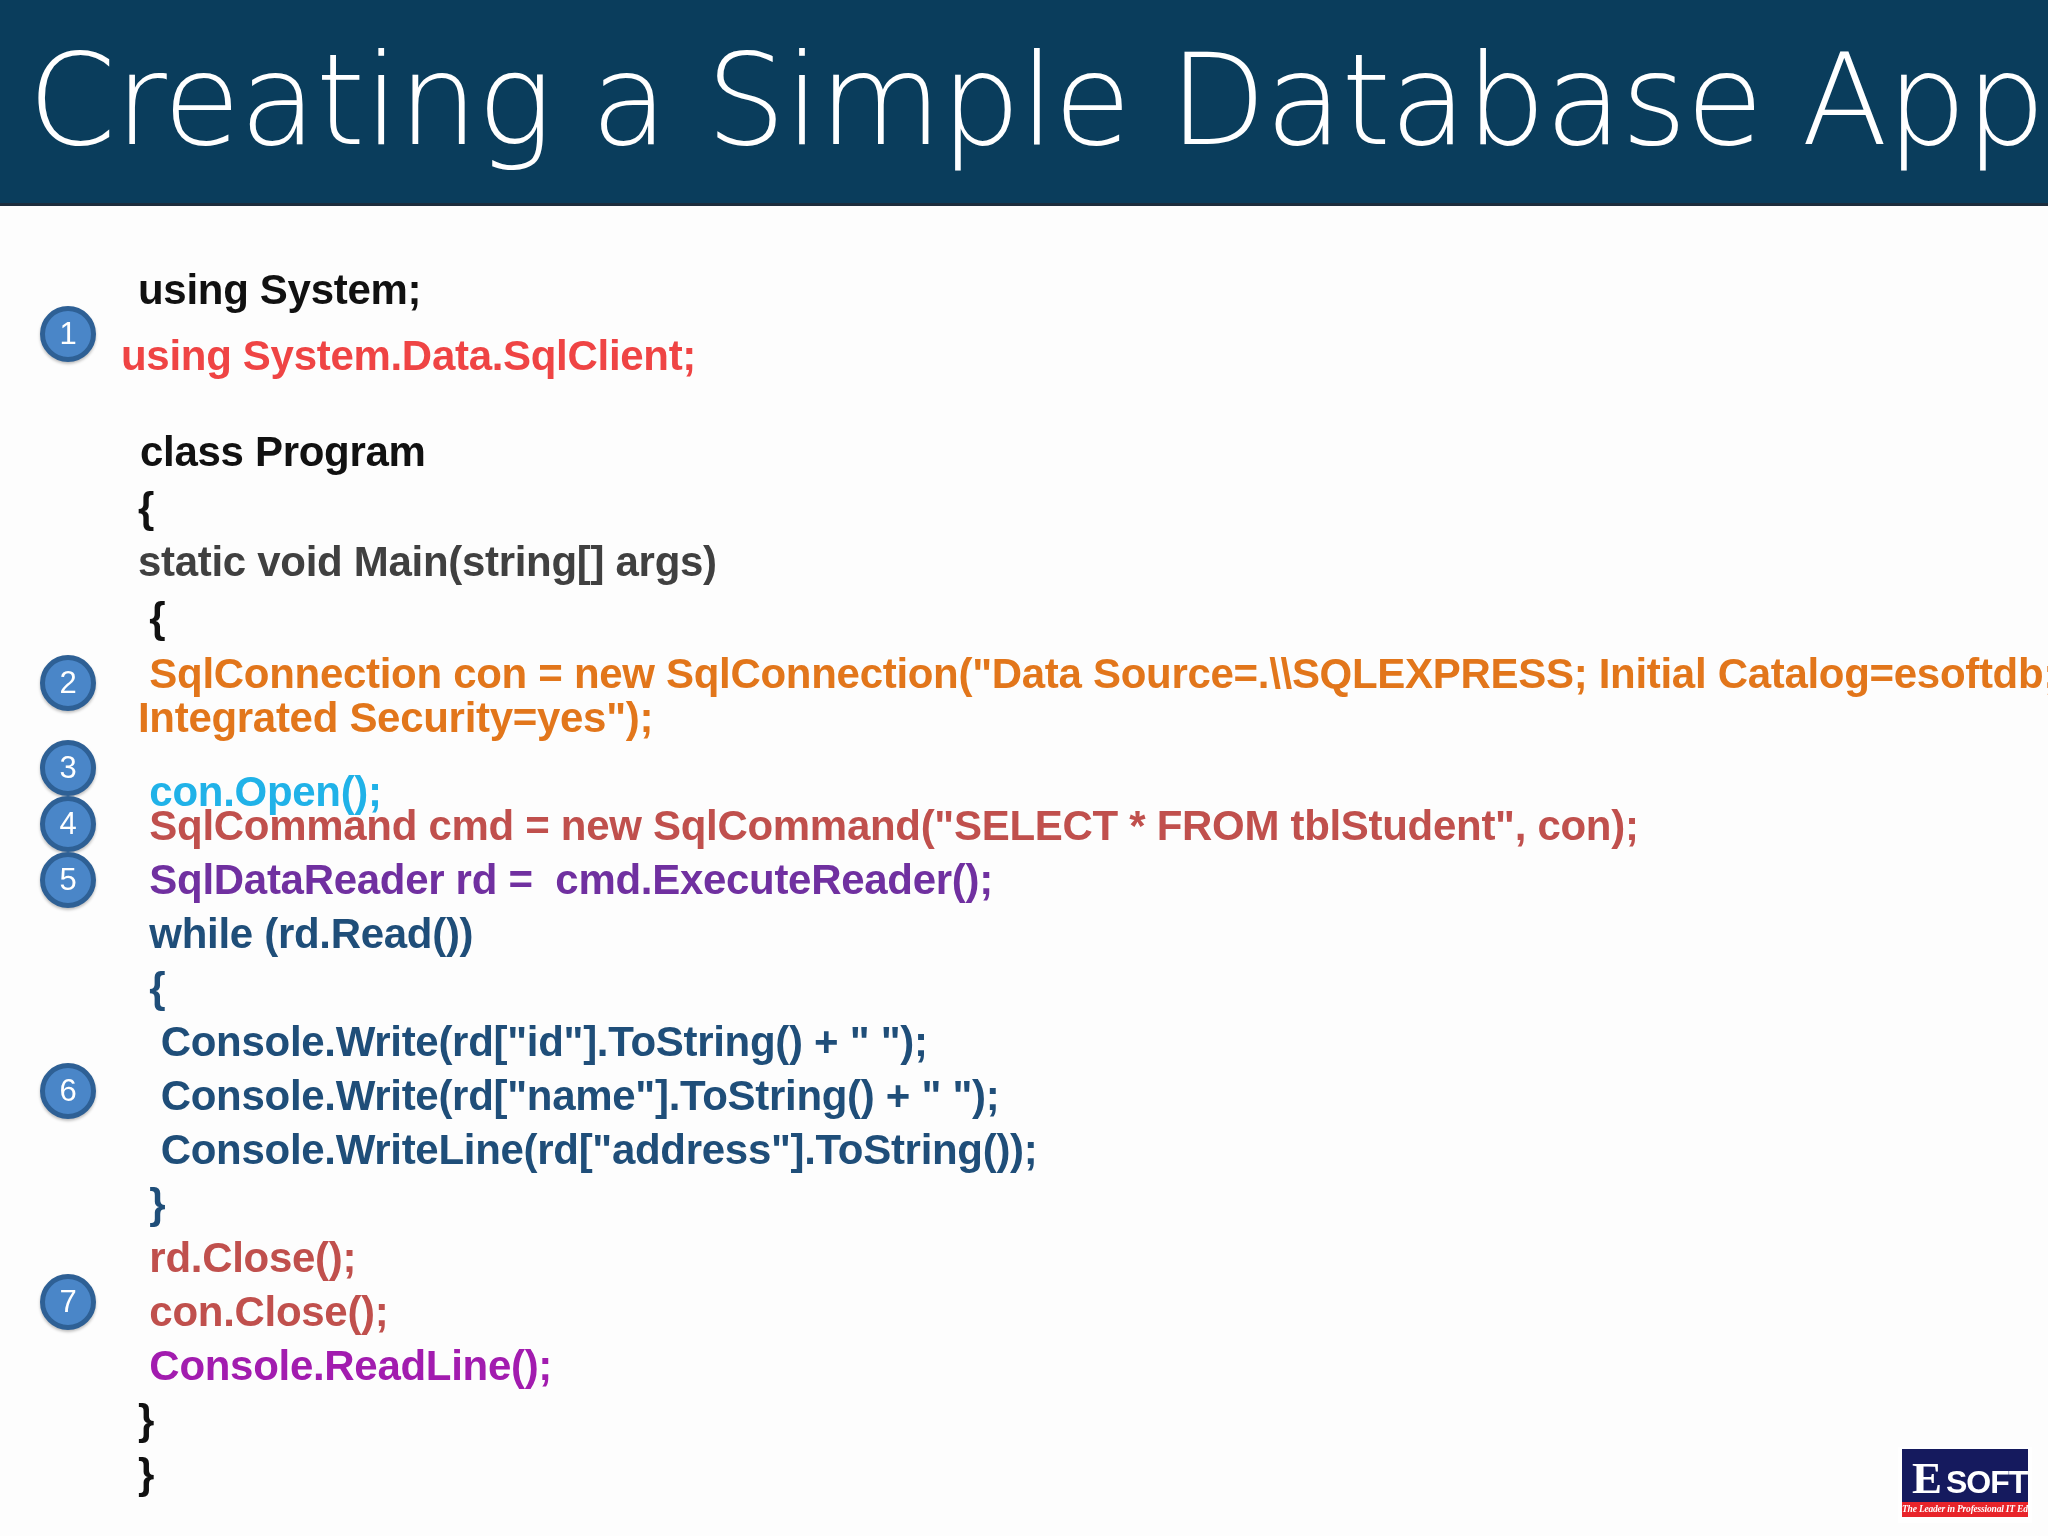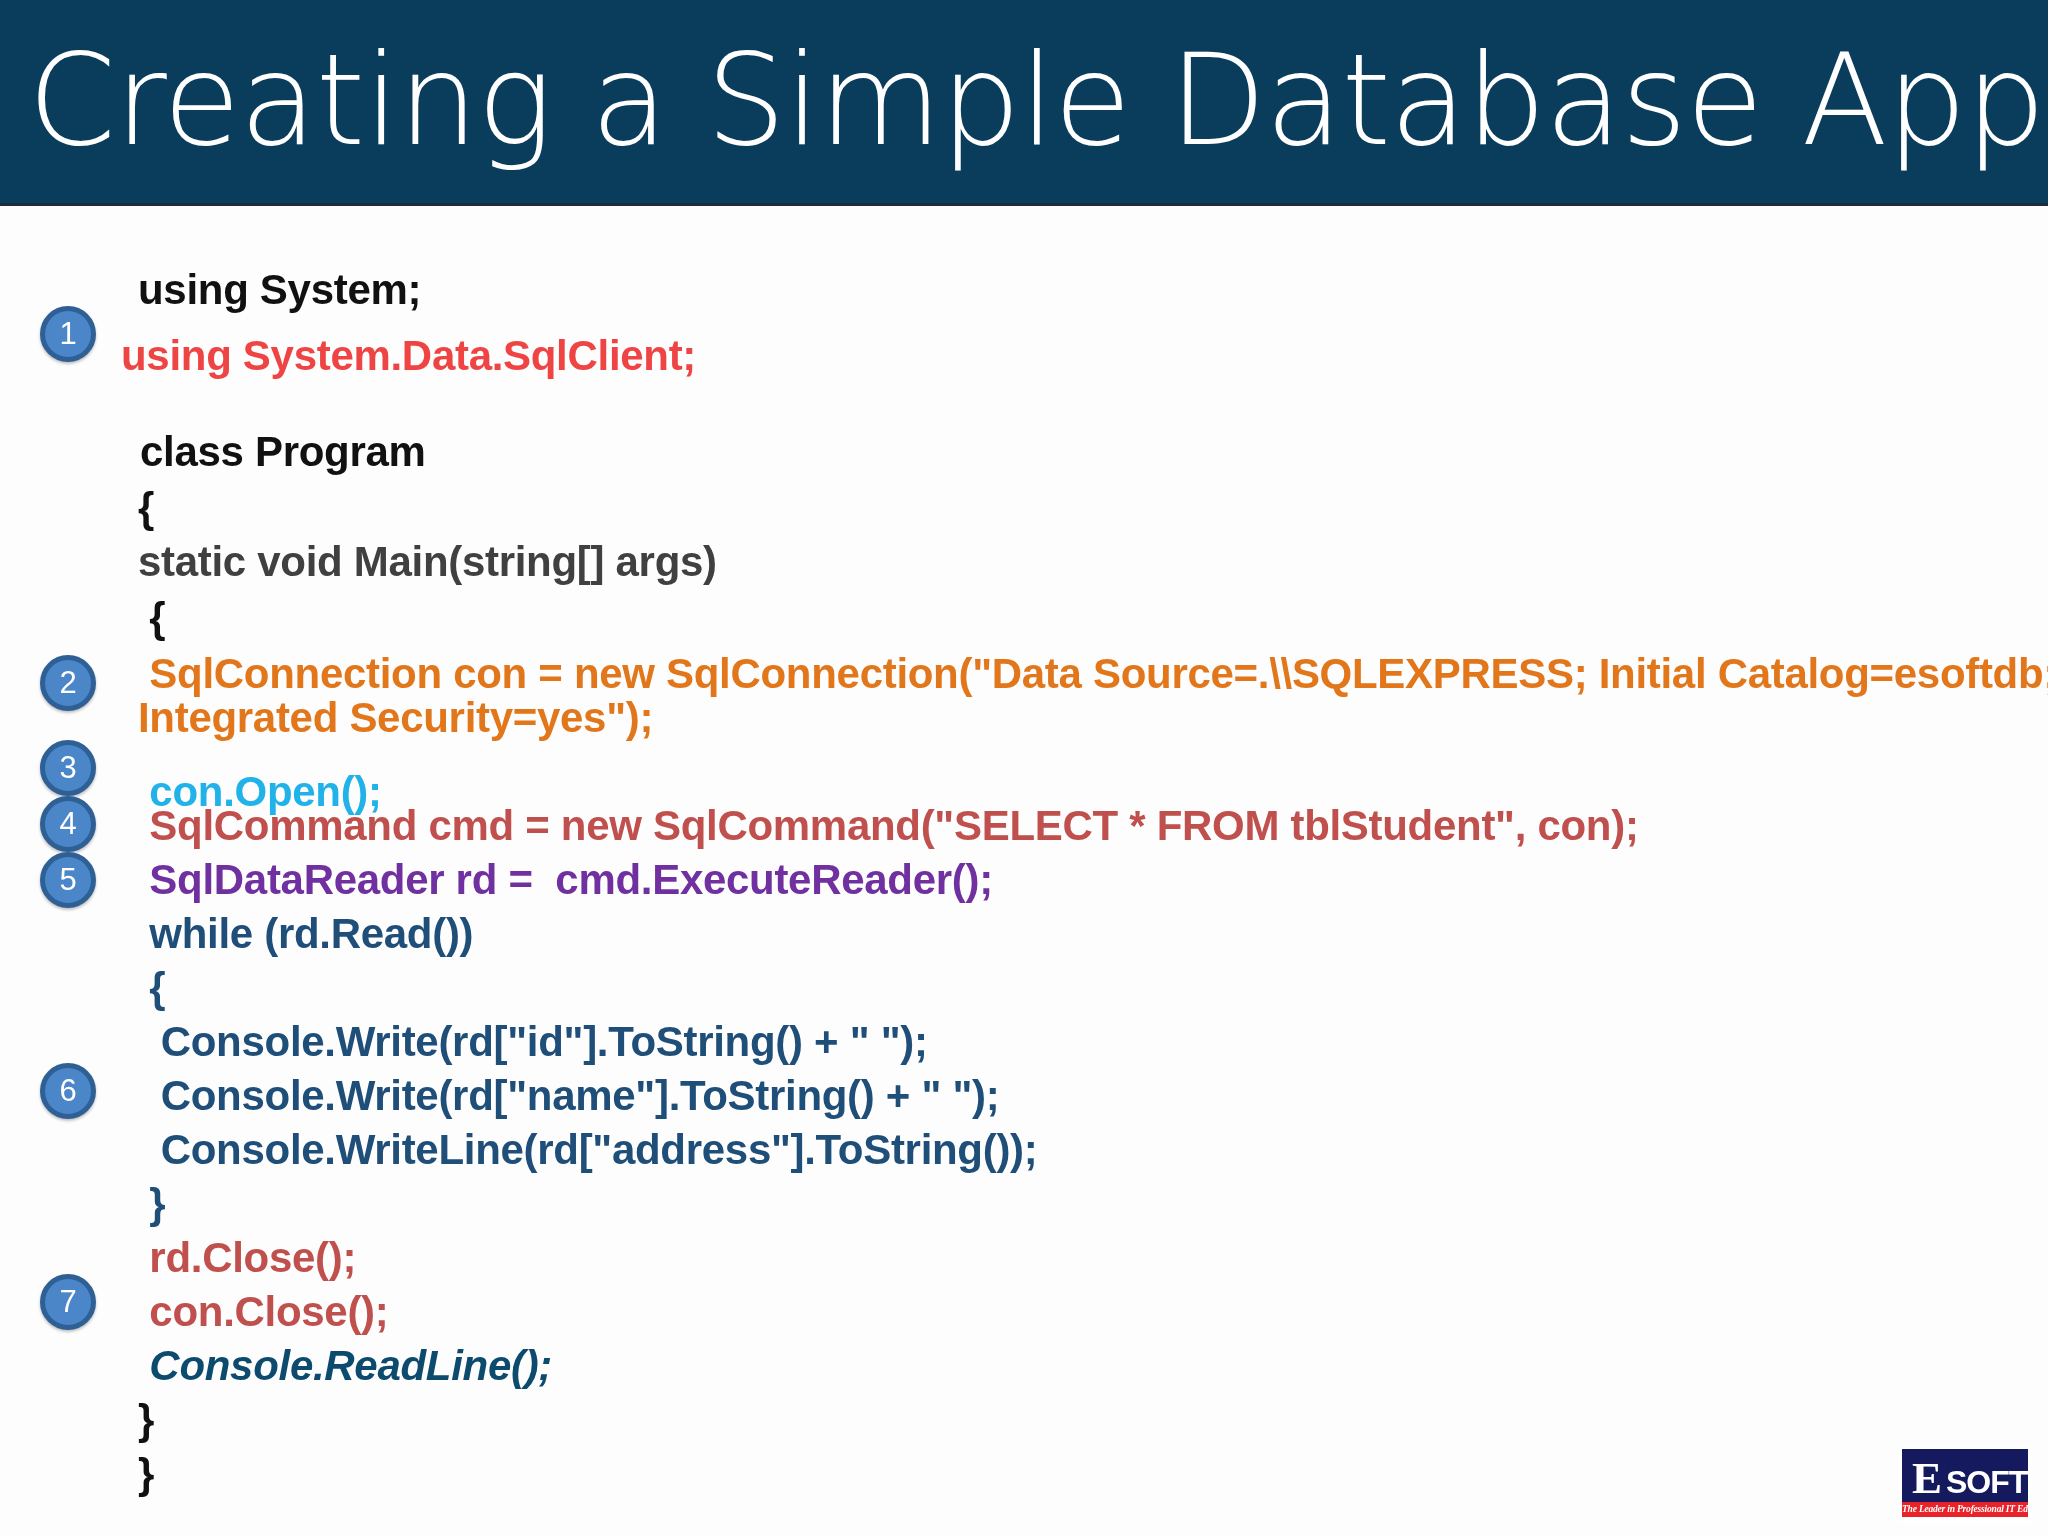--- a/index.html
+++ b/index.html
@@ -178,21 +178,21 @@
     <div class="code-line" style="left: 138px; top: 596px; color: rgb(192, 80, 77);"> SqlCommand cmd = new SqlCommand("SELECT * FROM tblStudent", con);</div>
     <div class="code-line" style="left: 138px; top: 650px; color: rgb(112, 48, 160);"> SqlDataReader rd =  cmd.ExecuteReader();</div>
     <div class="code-line" style="left: 138px; top: 704px; color: rgb(31, 78, 121);"> while (rd.Read())</div>
     <div class="code-line" style="left: 138px; top: 758px; color: rgb(31, 78, 121);"> {</div>
     <div class="code-line" style="left: 138px; top: 812px; color: rgb(31, 78, 121);">  Console.Write(rd["id"].ToString() + " ");</div>
     <div class="code-line" style="left: 138px; top: 866px; color: rgb(31, 78, 121);">  Console.Write(rd["name"].ToString() + " ");</div>
     <div class="code-line" style="left: 138px; top: 920px; color: rgb(31, 78, 121);">  Console.WriteLine(rd["address"].ToString());</div>
     <div class="code-line" style="left: 138px; top: 974px; color: rgb(31, 78, 121);"> }</div>
     <div class="code-line" style="left: 138px; top: 1028px; color: rgb(192, 80, 77);"> rd.Close();</div>
     <div class="code-line" style="left: 138px; top: 1082px; color: rgb(192, 80, 77);"> con.Close();</div>
-    <div class="code-line" style="left: 138px; top: 1136px; color: #0c4a6e; font-style: italic;"> Console.ReadLine();</div>
+    <div class="code-line" style="left: 138px; top: 1136px; color: #a21caf;"> Console.ReadLine();</div>
     <div class="code-line" style="left: 138px; top: 1190px; color: rgb(17, 17, 17);">}</div>
     <div class="code-line" style="left: 138px; top: 1244px; color: rgb(17, 17, 17);">}</div>
   </div>
 
 <div id="esoft-logo">
   <div class="logo-navy">
     <div class="logo-e">E</div>
     <div class="logo-soft">SOFT</div>
   </div>
   <div class="logo-banner">

